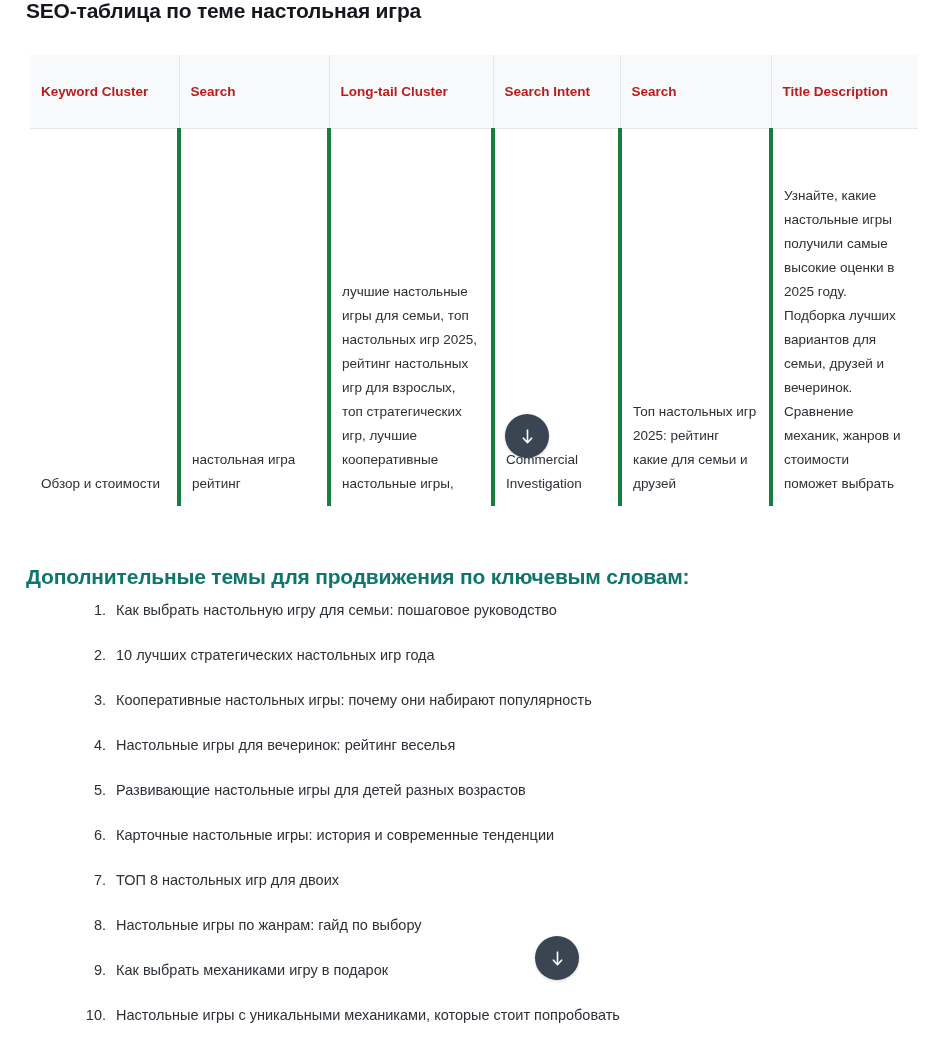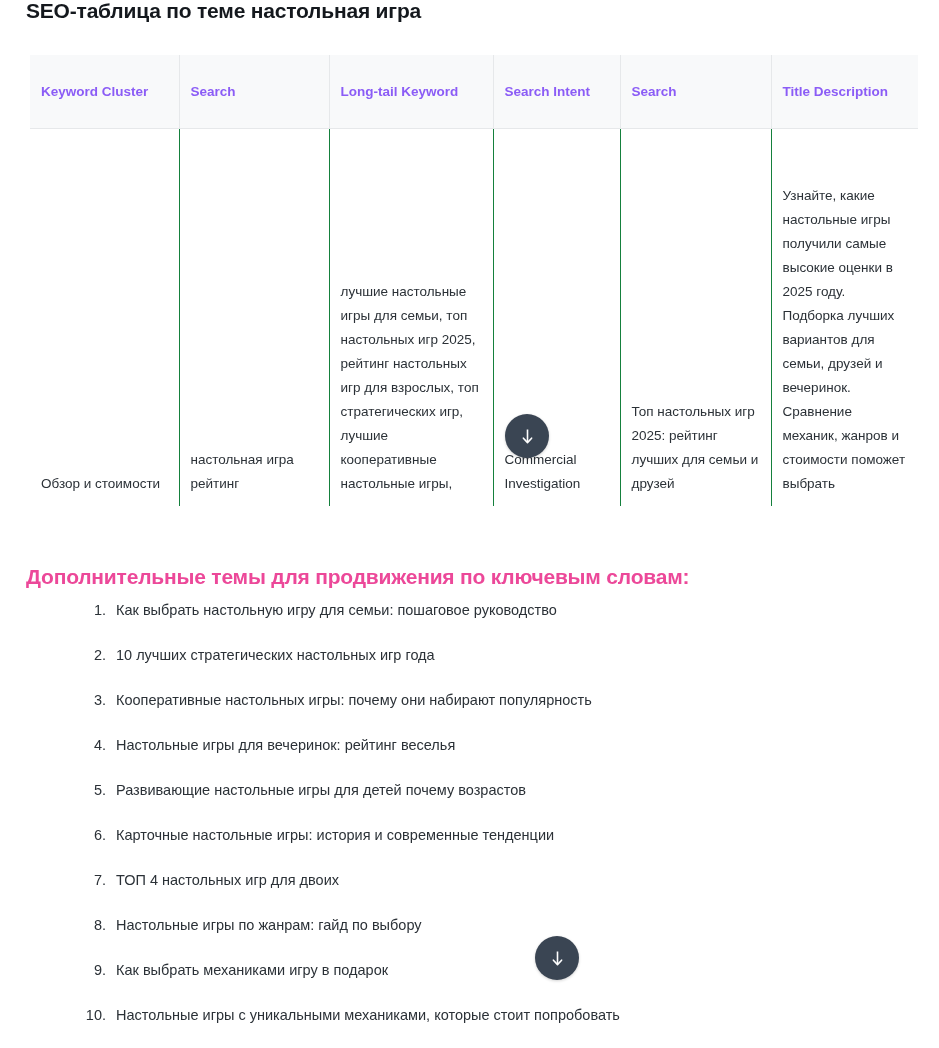--- a/index.html
+++ b/index.html
@@ -54,50 +54,50 @@
   table.seo-table col.c4 { width: 127px; }
   table.seo-table col.c5 { width: 151px; }
   table.seo-table col.c6 { width: 147px; }
 
   table.seo-table thead th {
     background: #f8f9fa;
     text-align: left;
     vertical-align: middle;
     font-weight: bold;
     font-size: 13.5px;
-    color: #8b5cf6;
+    color: #b91c1c;
     padding: 14px 12px 14px 11px;
     height: 73px;
     line-height: 23px;
     border-right: 1px solid #e6e8ea;
     border-bottom: 1px solid #e6e8ea;
   }
   table.seo-table thead th:last-child { border-right: none; }
 
   table.seo-table tbody td {
     vertical-align: bottom;
     padding: 10px 12px 10px 11px;
     line-height: 24px;
     font-size: 13.5px;
     color: #2b3137;
-    border-right: 1px solid #15803d;
+    border-right: 4px solid #15803d;
     background: #ffffff;
   }
   table.seo-table tbody td:last-child { border-right: none; }
 
   .cell-bottom { display: block; margin-top: 45px; }
 
   
   .sub-heading {
     position: absolute;
     top: 546px;
     left: 26px;
     font-size: 21px;
     font-weight: bold;
-    color: #ec4899;
+    color: #0f766e;
     line-height: 28px;
     letter-spacing: -0.2px;
     white-space: nowrap;
   }
 
   
   ol.topics {
     position: absolute;
     top: 600px;
     left: 0;
@@ -147,61 +147,61 @@
         <col class="c2">
         <col class="c3">
         <col class="c4">
         <col class="c5">
         <col class="c6">
     </colgroup>
     <thead>
       <tr>
         <th>Keyword Cluster</th>
         <th>Search</th>
-        <th>Long-tail Keyword</th>
+        <th>Long-tail Cluster</th>
         <th>Search Intent</th>
         <th>Search</th>
         <th>Title Description</th>
       </tr>
     </thead>
     <tbody>
       <tr>
         <td>
           <span class="cell-bottom">Обзор и стоимости</span>
         </td>
         <td>
           <span class="cell-bottom">настольная игра рейтинг</span>
         </td>
         <td>
           <span class="cell-bottom">лучшие настольные игры для семьи, топ настольных игр 2025, рейтинг настольных игр для взрослых, топ стратегических игр, лучшие кооперативные настольные игры,</span>
         </td>
         <td>
           <span class="cell-bottom">Commercial Investigation</span>
         </td>
         <td>
-          <span class="cell-bottom">Топ настольных игр 2025: рейтинг лучших для семьи и друзей</span>
+          <span class="cell-bottom">Топ настольных игр 2025: рейтинг какие для семьи и друзей</span>
         </td>
         <td>
           <span class="cell-bottom">Узнайте, какие настольные игры получили самые высокие оценки в 2025 году. Подборка лучших вариантов для семьи, друзей и вечеринок. Сравнение механик, жанров и стоимости поможет выбрать</span>
         </td>
       </tr>
     </tbody>
   </table>
 </div>
 
 <h2 class="sub-heading">Дополнительные темы для продвижения по ключевым словам:</h2>
 
 <ol class="topics">
   <li>Как выбрать настольную игру для семьи: пошаговое руководство</li>
   <li>10 лучших стратегических настольных игр года</li>
   <li>Кооперативные настольных игры: почему они набирают популярность</li>
   <li>Настольные игры для вечеринок: рейтинг веселья</li>
-  <li>Развивающие настольные игры для детей почему возрастов</li>
+  <li>Развивающие настольные игры для детей разных возрастов</li>
   <li>Карточные настольные игры: история и современные тенденции</li>
-  <li>ТОП 4 настольных игр для двоих</li>
+  <li>ТОП 8 настольных игр для двоих</li>
   <li>Настольные игры по жанрам: гайд по выбору</li>
   <li>Как выбрать механиками игру в подарок</li>
   <li>Настольные игры с уникальными механиками, которые стоит попробовать</li>
 </ol>
 
 <button class="scroll-btn" id="btn-top">
   <span>
     <svg width="15" height="17" viewBox="0 0 15 17" aria-hidden="true">
       <line x1="7.5" y1="1.5" x2="7.5" y2="14" stroke="#ffffff" stroke-width="1.6"></line>
       <polyline points="3.4,10.2 7.5,14.6 11.6,10.2" fill="none" stroke="#ffffff" stroke-width="1.6" stroke-linecap="round" stroke-linejoin="round"></polyline>

